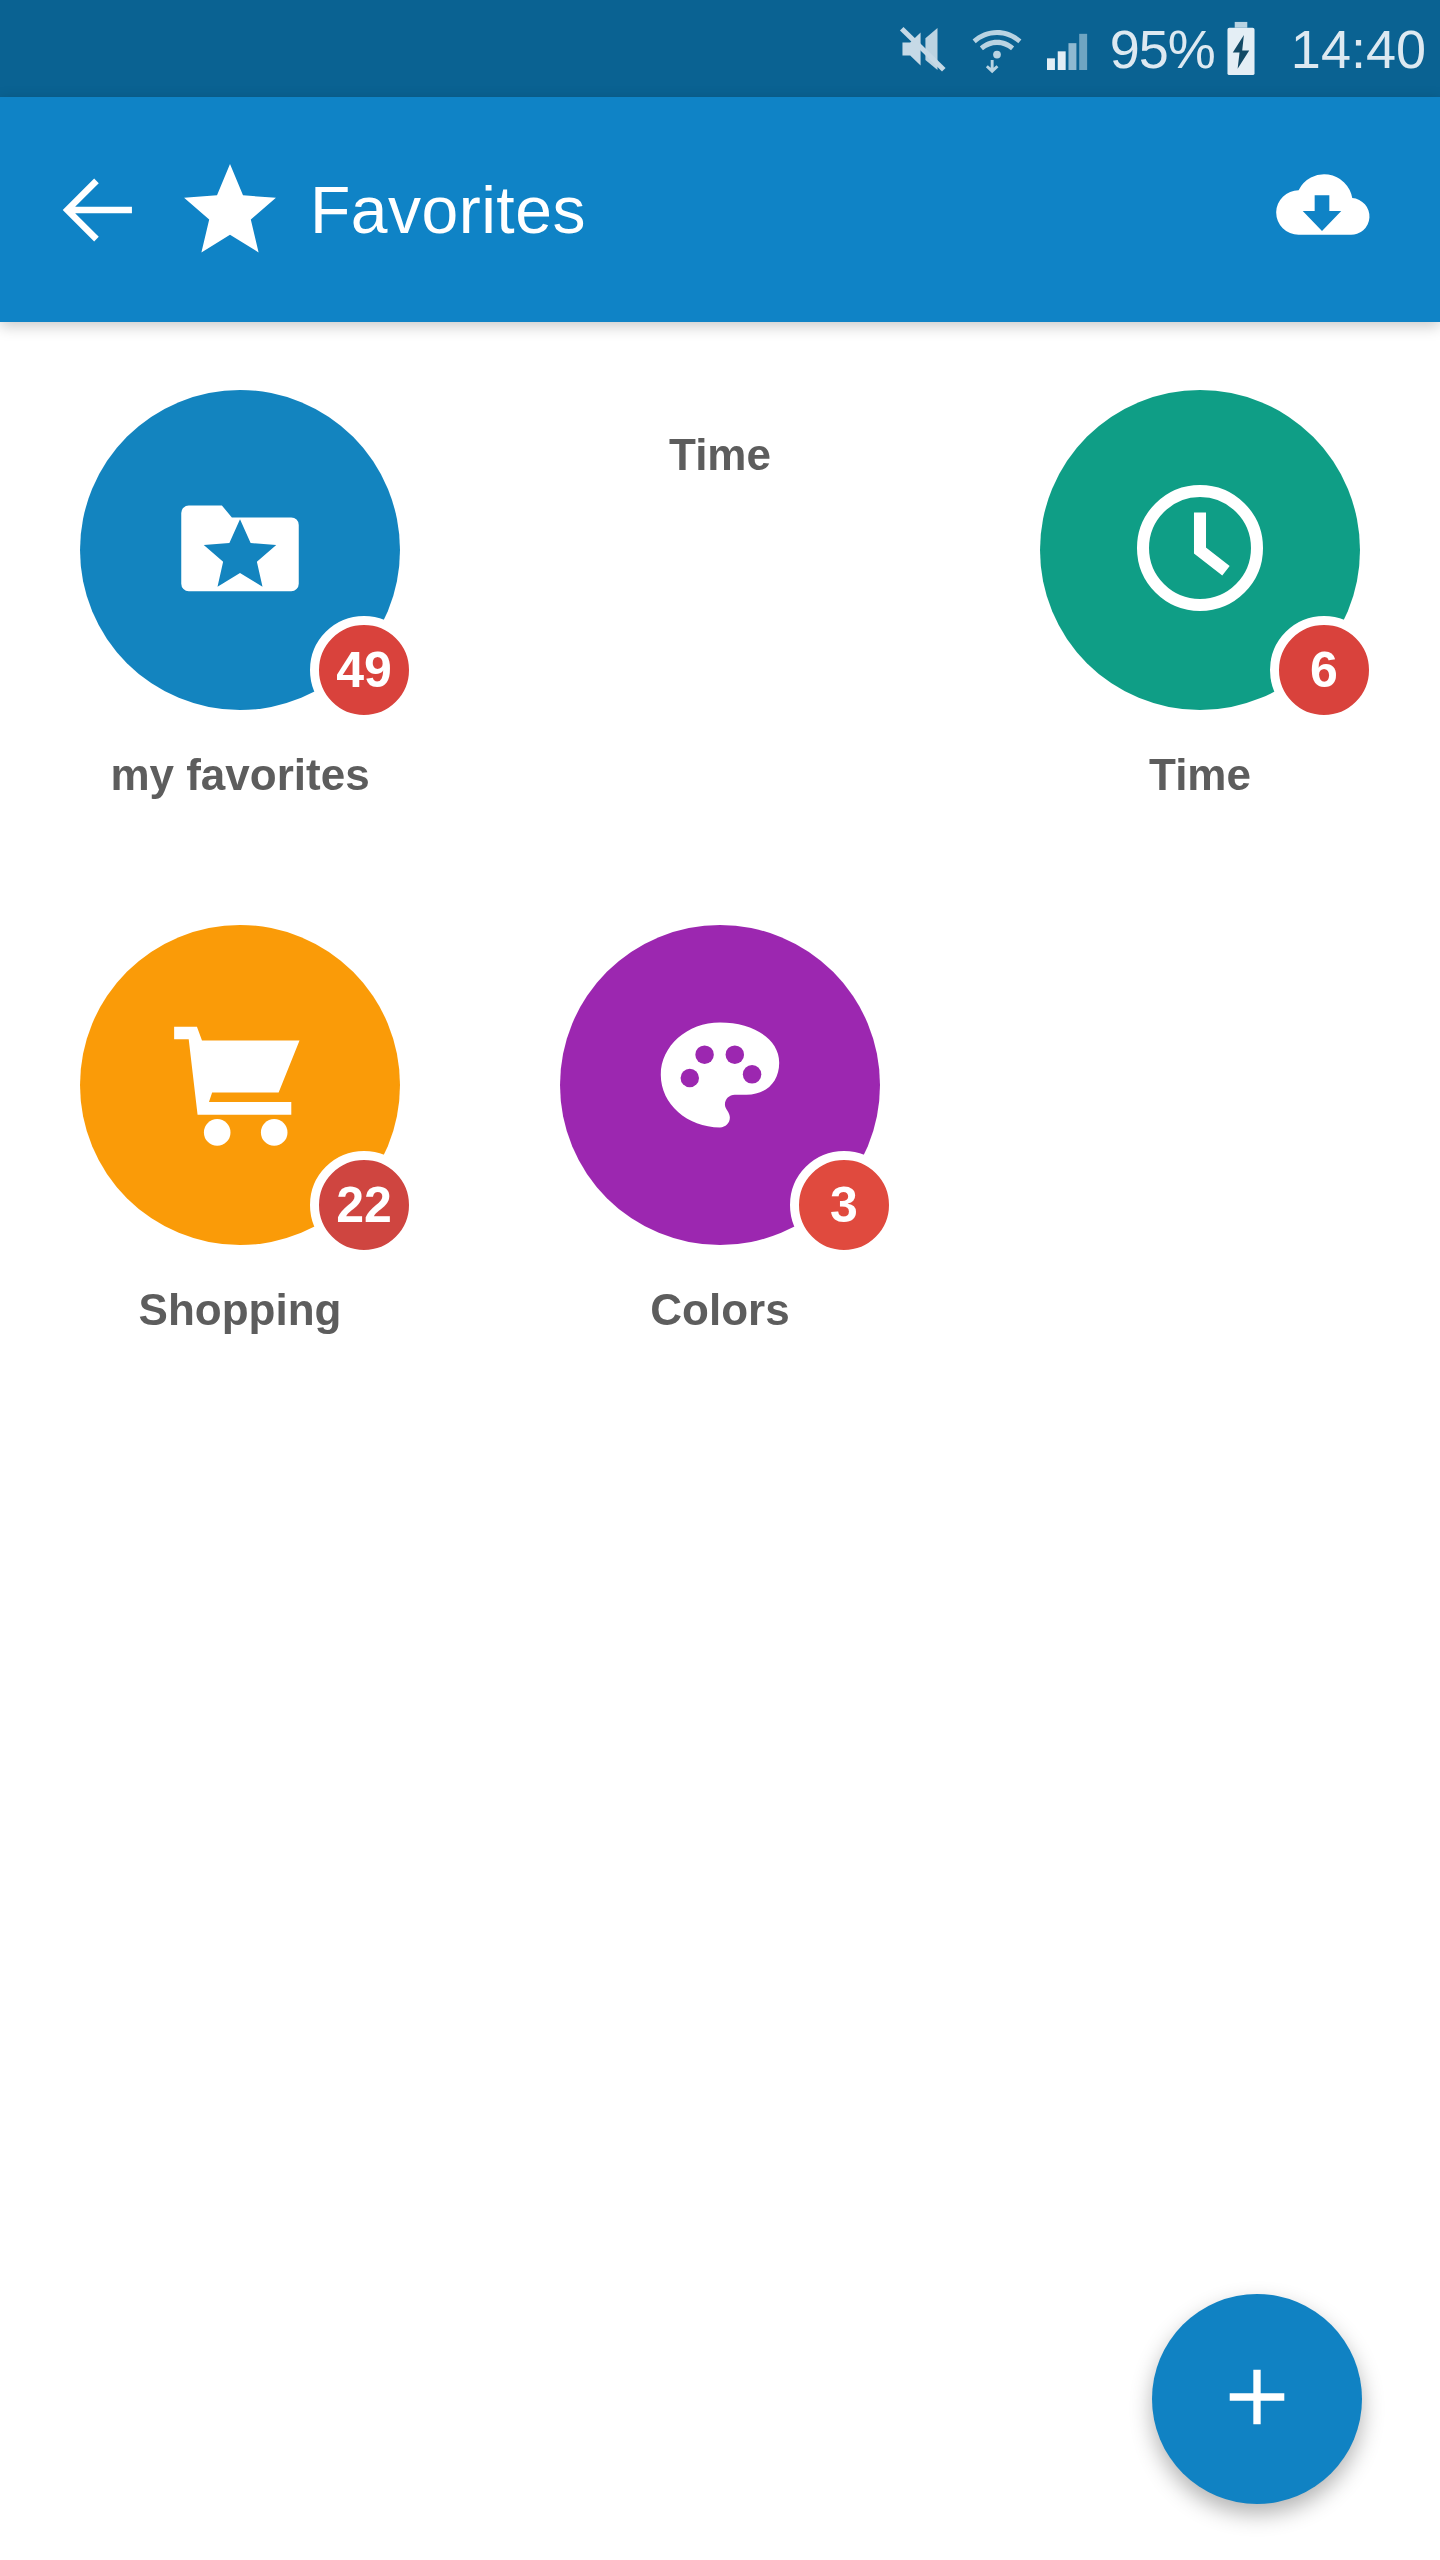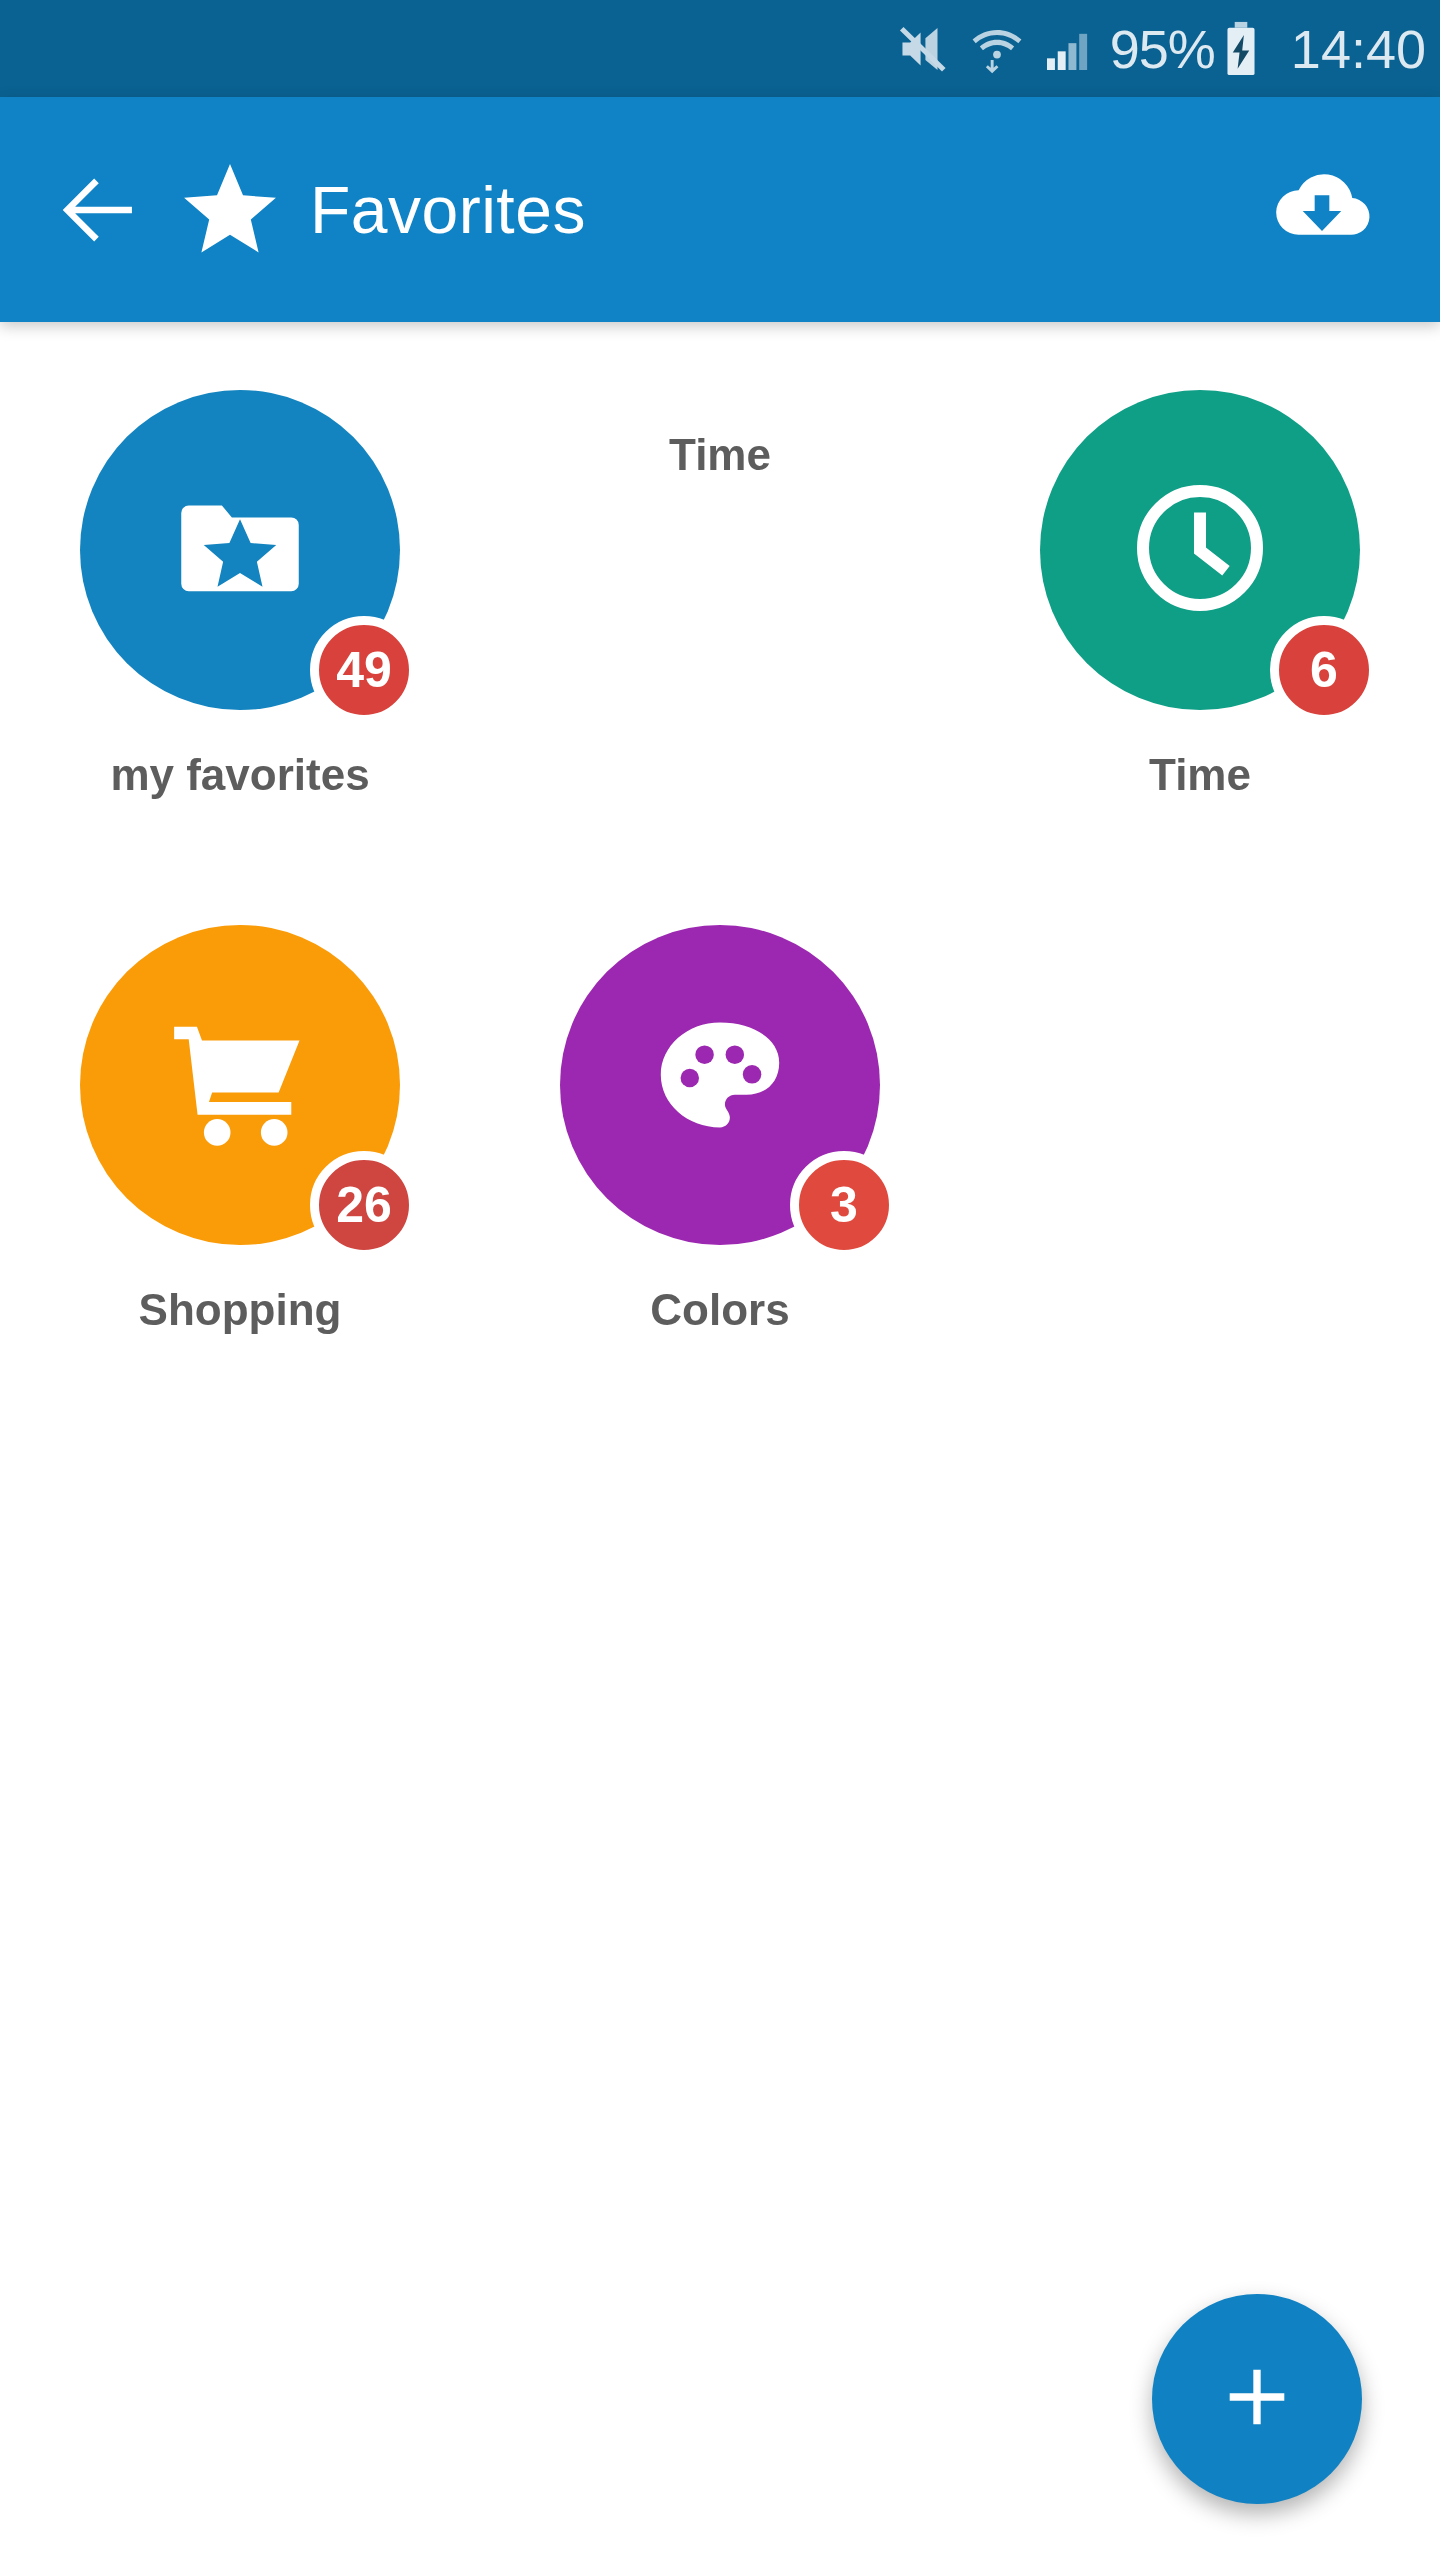--- a/index.html
+++ b/index.html
@@ -237,21 +237,21 @@
         <div class="cell-circle" style="background:#fa9b08;">
           <span>
             <svg width="152" height="152" viewBox="0 0 24 24">
               <path d="M1.6 3.1 h3.6 l0.8 2.2 h15.4 l-3.3 8.2 H7.6 l-0.5 1.5 h13.0 v2.0 H5.3 L3.9 5.1 H1.6 z" fill="#ffffff"></path>
               <circle cx="8.4" cy="19.8" r="2.1" fill="#ffffff"></circle>
               <circle cx="17.4" cy="19.8" r="2.1" fill="#ffffff"></circle>
             </svg>
           </span>
         </div>
         <div class="cell-badge" style="background:#cf4540;">
-          <span>26</span>
+          <span>22</span>
         </div>
       </div>
       <div class="cell-label">Shopping</div>
     </div>
 
     <div class="grid-cell">
       <div class="cell-circle-wrap">
         <div class="cell-circle" style="background:#9c27b0;">
           <span>
             <svg width="148" height="148" viewBox="0 0 24 24">

